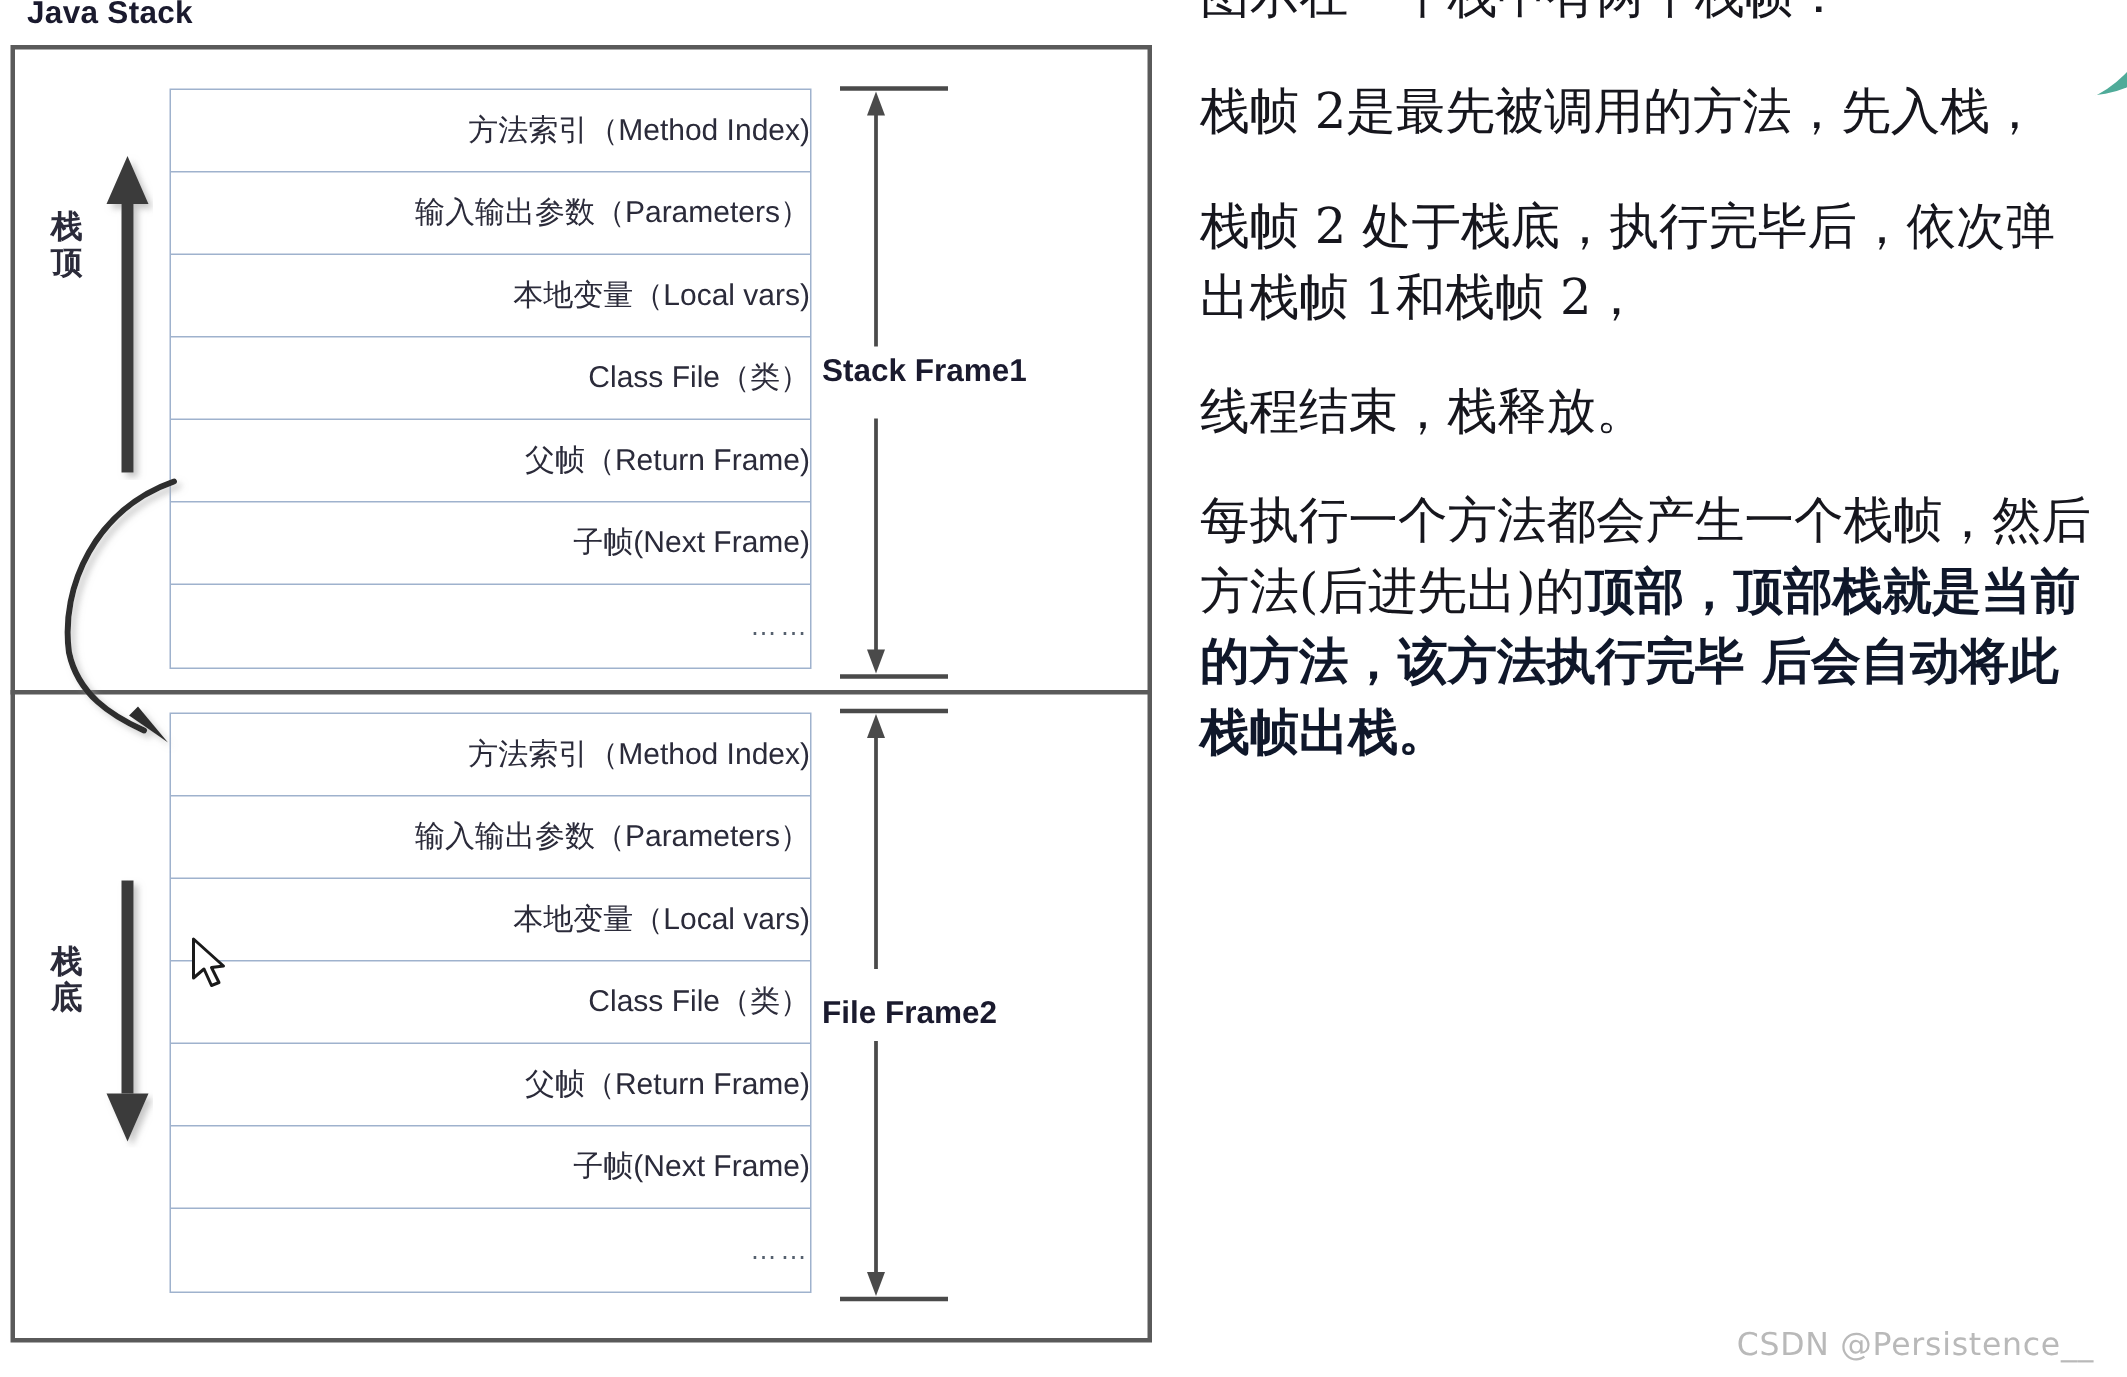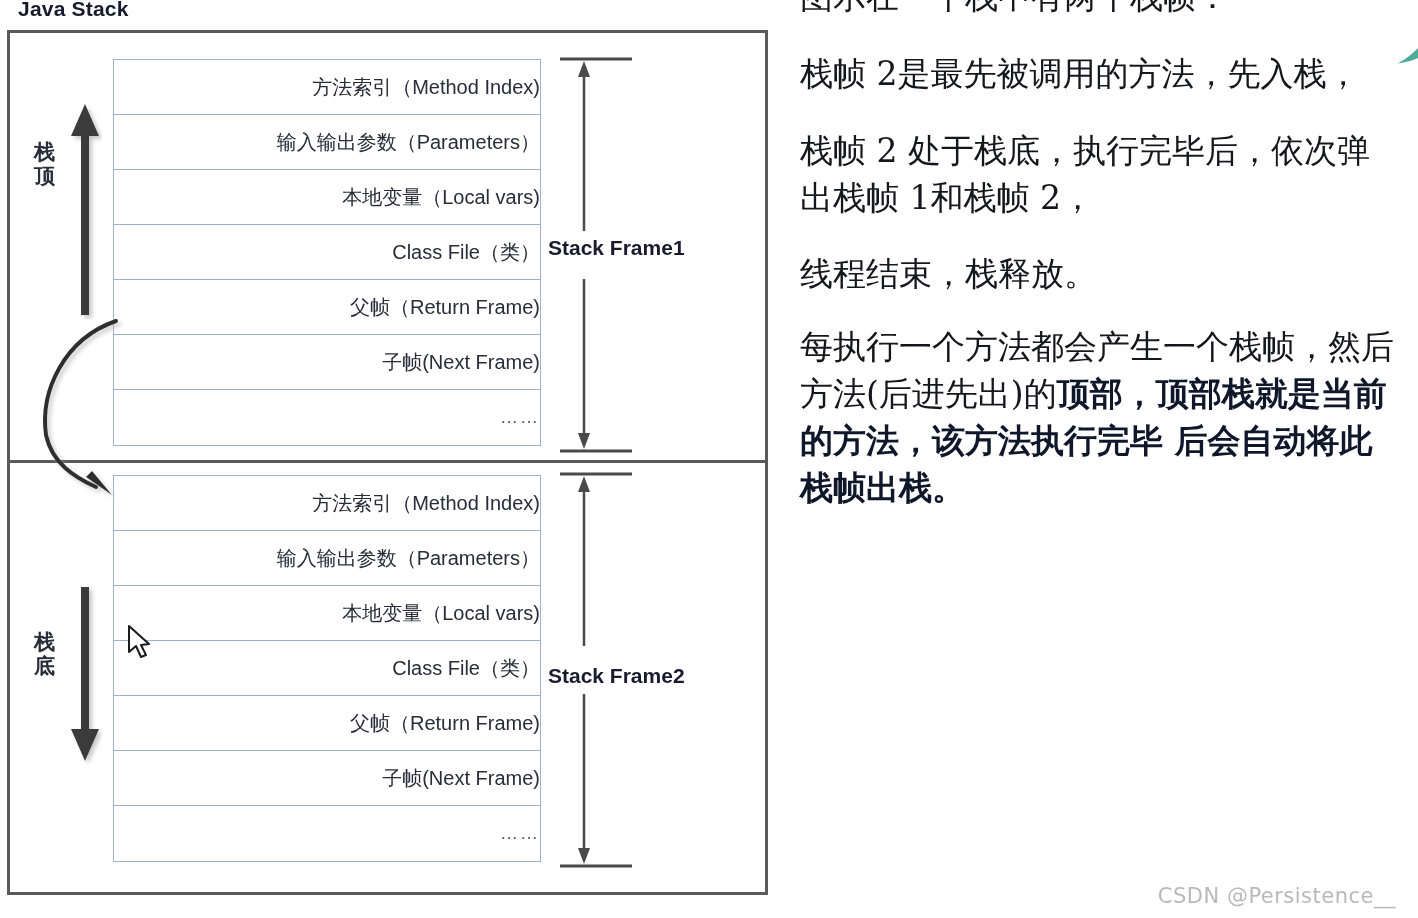--- a/index.html
+++ b/index.html
@@ -268,21 +268,21 @@
   <div class="bracket-label" id="bracket-label-1">Stack Frame1</div>
 
   <svg class="bracket-svg" id="bracket-2" width="80" height="400" viewBox="0 0 80 400">
     <line x1="4" y1="4" x2="76" y2="4" stroke="#4a4a4a" stroke-width="3"></line>
     <line x1="4" y1="396" x2="76" y2="396" stroke="#4a4a4a" stroke-width="3"></line>
     <line x1="28" y1="12" x2="28" y2="176" stroke="#4a4a4a" stroke-width="2.5"></line>
     <polygon points="28,6 34,22 22,22" fill="#4a4a4a"></polygon>
     <line x1="28" y1="224" x2="28" y2="388" stroke="#4a4a4a" stroke-width="2.5"></line>
     <polygon points="28,394 34,378 22,378" fill="#4a4a4a"></polygon>
   </svg>
-  <div class="bracket-label" id="bracket-label-2">Stack Frame2</div>
+  <div class="bracket-label" id="bracket-label-2">File Frame2</div>
 
   <svg id="curved-arrow" width="190" height="210" viewBox="0 0 190 210">
     <defs>
       <filter id="shadowB" x="-50%" y="-50%" width="220%" height="220%">
         <feDropShadow dx="3" dy="3" stdDeviation="2" flood-color="#aaa" flood-opacity="0.6"></feDropShadow>
       </filter>
     </defs>
     <g filter="url(#shadowB)">
       <path d="M 76 26 C 24 44, 0 96, 6 140 C 12 168, 34 182, 56 192" stroke="#2f2f2f" stroke-width="4" fill="none" stroke-linecap="round"></path>
       <polygon points="72,200 46,182 52,176" fill="#2f2f2f"></polygon>

